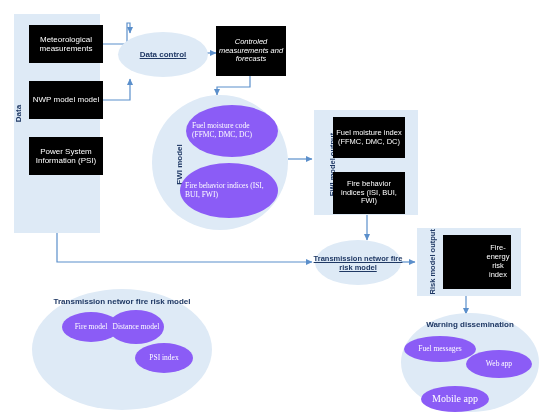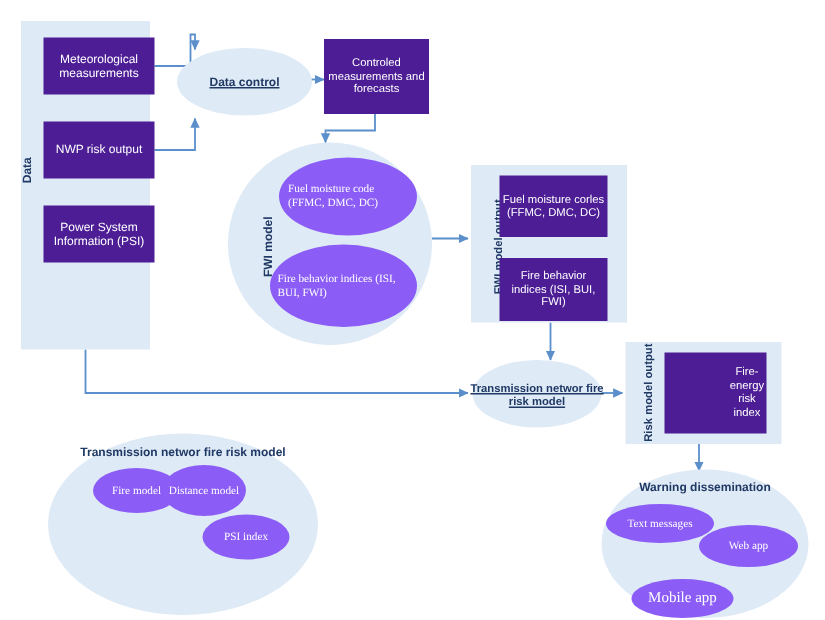--- a/index.html
+++ b/index.html
@@ -17,21 +17,21 @@
     background: #ffffff;
     overflow: hidden;
   }
   
   .group-box {
     position: absolute;
     background: #DEEAF6;
   }
   .blue-box {
     position: absolute;
-    background: #4c1d95;
+    background: #000000;
     color: #ffffff;
     display: flex;
     align-items: center;
     justify-content: center;
     text-align: center;
     line-height: 1.18;
     box-sizing: border-box;
     padding: 1px 2px;
   }
   .ell-light {
@@ -119,55 +119,55 @@
       <path d="M400,262 L415,262" marker-end="url(#ah)"></path>
 
       <path d="M466,295 L466,314" marker-end="url(#ah)"></path>
     </g>
   </svg>
 
   <div class="group-box" style="left:14px; top:14px; width:86px; height:219px;"></div>
   <div class="vlabel" style="left:-2px; top:109px; width:40px; font-size:8px; transform:rotate(-90deg);">Data</div>
 
   <div class="blue-box" style="left:29px; top:25px; width:74px; height:38px; font-size:8px;">Meteorological measurements</div>
-  <div class="blue-box" style="left:29px; top:81px; width:74px; height:38px; font-size:8px;">NWP risk output</div>
+  <div class="blue-box" style="left:29px; top:81px; width:74px; height:38px; font-size:8px;">NWP model model</div>
   <div class="blue-box" style="left:29px; top:137px; width:74px; height:38px; font-size:8px;">Power System Information (PSI)</div>
 
   <div class="ell-light" style="left:118px; top:32px; width:90px; height:45px;"></div>
   <div class="ell-text" style="left:118px; top:32px; width:90px; height:45px; font-size:8px;">Data control</div>
 
-  <div class="blue-box" style="left:216px; top:26px; width:70px; height:50px; font-size:7.5px;">Controled measurements and forecasts</div>
+  <div class="blue-box" style="left:216px; top:26px; width:70px; height:50px; font-size:7.5px;font-style:italic;">Controled measurements and forecasts</div>
 
   <div class="ell-light" style="left:152px; top:95px; width:136px; height:135px;"></div>
   <div class="vlabel" style="left:149px; top:160px; width:60px; font-size:8px; transform:rotate(-90deg);">FWI model</div>
 
   <div class="ell-blue" style="left:186px; top:105px; width:92px; height:52px; font-size:7.5px; padding:0 6px;">Fuel moisture code (FFMC, DMC, DC)</div>
   <div class="ell-blue" style="left:180px; top:163px; width:98px; height:55px; font-size:7.5px; padding:0 5px;">Fire behavior indices (ISI, BUI, FWI)</div>
 
   <div class="group-box" style="left:314px; top:110px; width:104px; height:105px;"></div>
   <div class="vlabel" style="left:297px; top:160px; width:70px; font-size:7.5px; transform:rotate(-90deg);">FWI model output</div>
 
-  <div class="blue-box" style="left:333px; top:117px; width:72px; height:41px; font-size:7.5px;">Fuel moisture corles (FFMC, DMC, DC)</div>
+  <div class="blue-box" style="left:333px; top:117px; width:72px; height:41px; font-size:7.5px;">Fuel moisture index (FFMC, DMC, DC)</div>
   <div class="blue-box" style="left:333px; top:172px; width:72px; height:42px; font-size:7.5px;">Fire behavior indices (ISI, BUI, FWI)</div>
 
   <div class="ell-light" style="left:315px; top:240px; width:86px; height:45px;"></div>
   <div class="ell-text" style="left:313px; top:240px; width:90px; height:45px; font-size:7.5px;">Transmission networ fire risk model</div>
 
   <div class="group-box" style="left:417px; top:228px; width:104px; height:68px;"></div>
   <div class="vlabel" style="left:404px; top:262px; width:56px; font-size:7.5px; transform:rotate(-90deg);">Risk model output</div>
 
   <div class="blue-box" style="left:443px; top:235px; width:68px; height:54px; font-size:7.5px;padding-left:44px;">Fire-energy risk index</div>
 
   <div class="ell-light" style="left:32px; top:289px; width:180px; height:121px;"></div>
   <div class="lbl-dark" style="left:42px; top:297px; width:160px; font-size:8px;">Transmission networ fire risk model</div>
 
   <div class="ell-blue" style="left:62px; top:312px; width:58px; height:30px; font-size:7.5px;">Fire model</div>
   <div class="ell-blue" style="left:108px; top:310px; width:56px; height:34px; font-size:7.5px;">Distance model</div>
   <div class="ell-blue" style="left:135px; top:343px; width:58px; height:30px; font-size:7.5px;">PSI index</div>
 
   <div class="ell-light" style="left:401px; top:313px; width:138px; height:99px;"></div>
   <div class="lbl-dark" style="left:410px; top:320px; width:120px; font-size:8px;">Warning dissemination</div>
 
-  <div class="ell-blue" style="left:404px; top:336px; width:72px; height:26px; font-size:7.5px;">Text messages</div>
+  <div class="ell-blue" style="left:404px; top:336px; width:72px; height:26px; font-size:7.5px;">Fuel messages</div>
   <div class="ell-blue" style="left:466px; top:350px; width:66px; height:28px; font-size:7.5px;">Web app</div>
   <div class="ell-blue" style="left:421px; top:374px; width:68px; height:26px; font-size:10px;margin-top:12px;">Mobile app</div>
 
 </div>
 
 </body></html>

